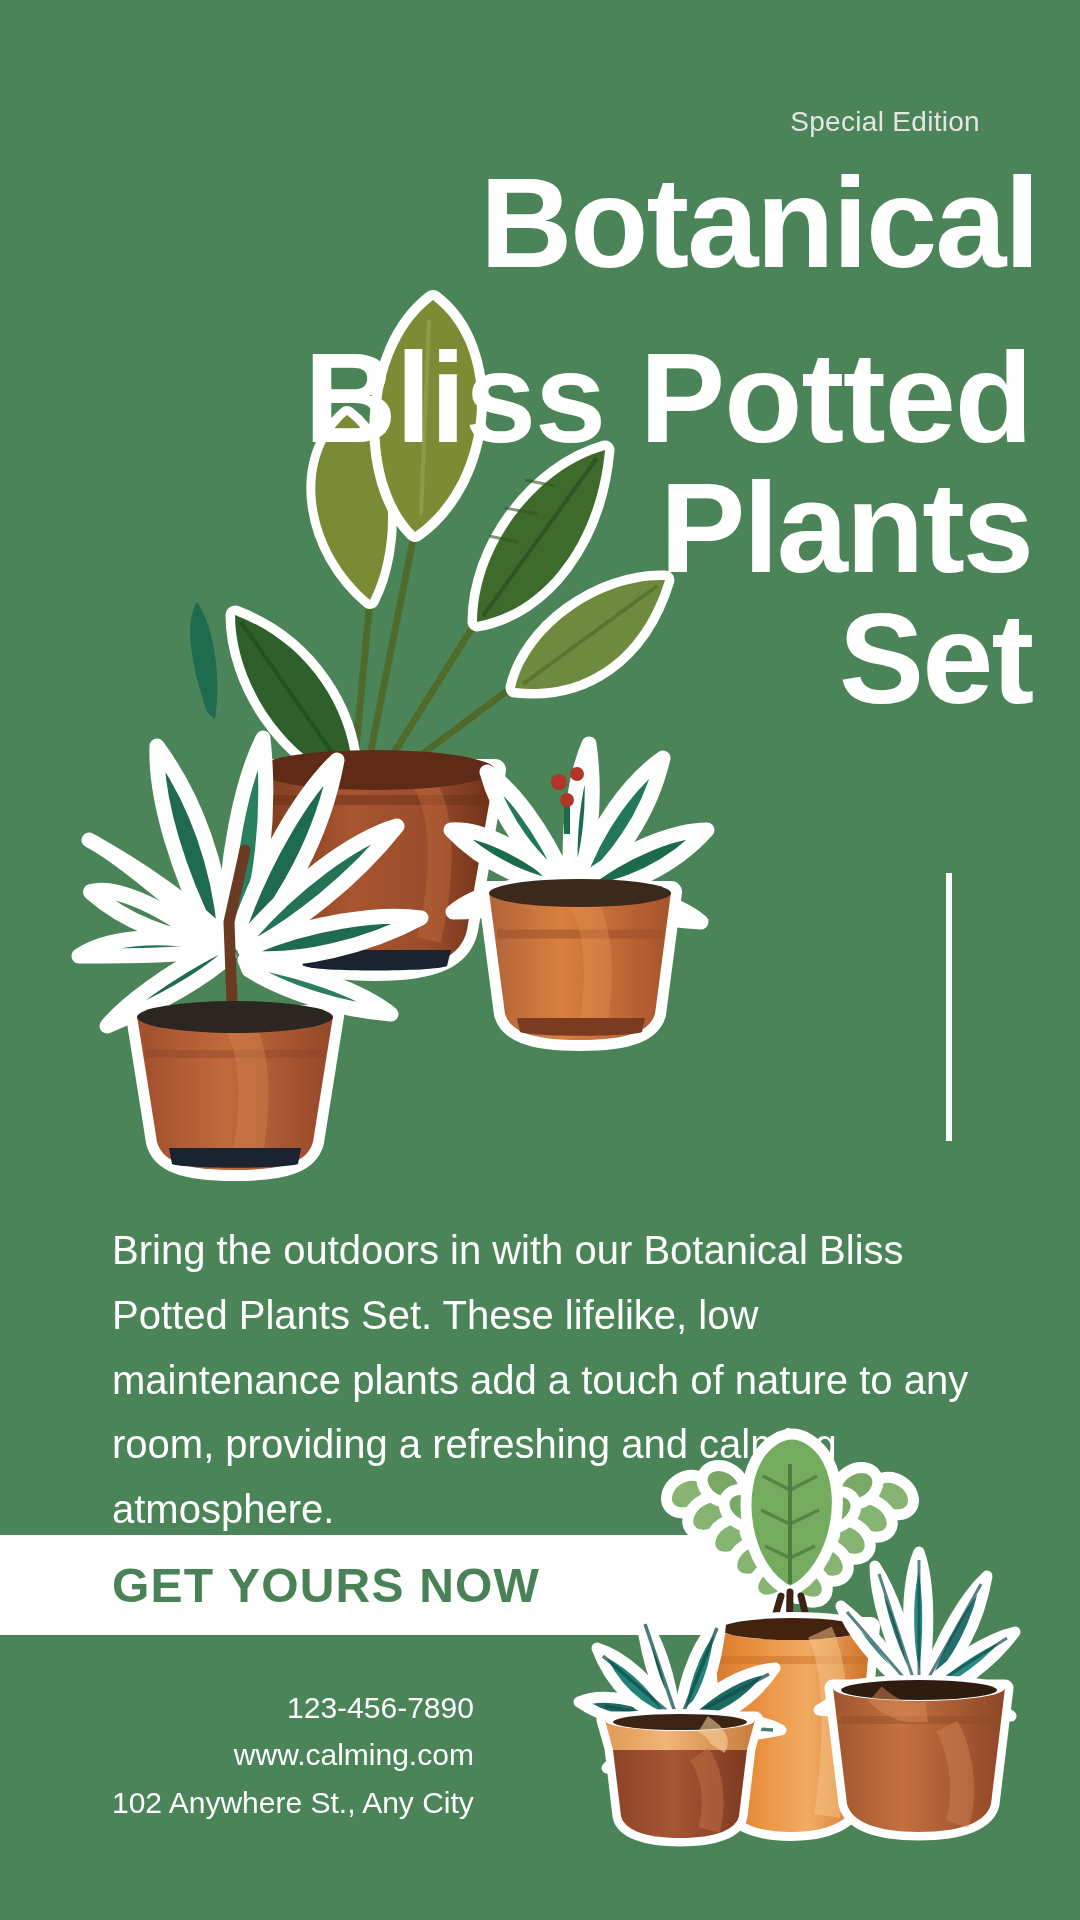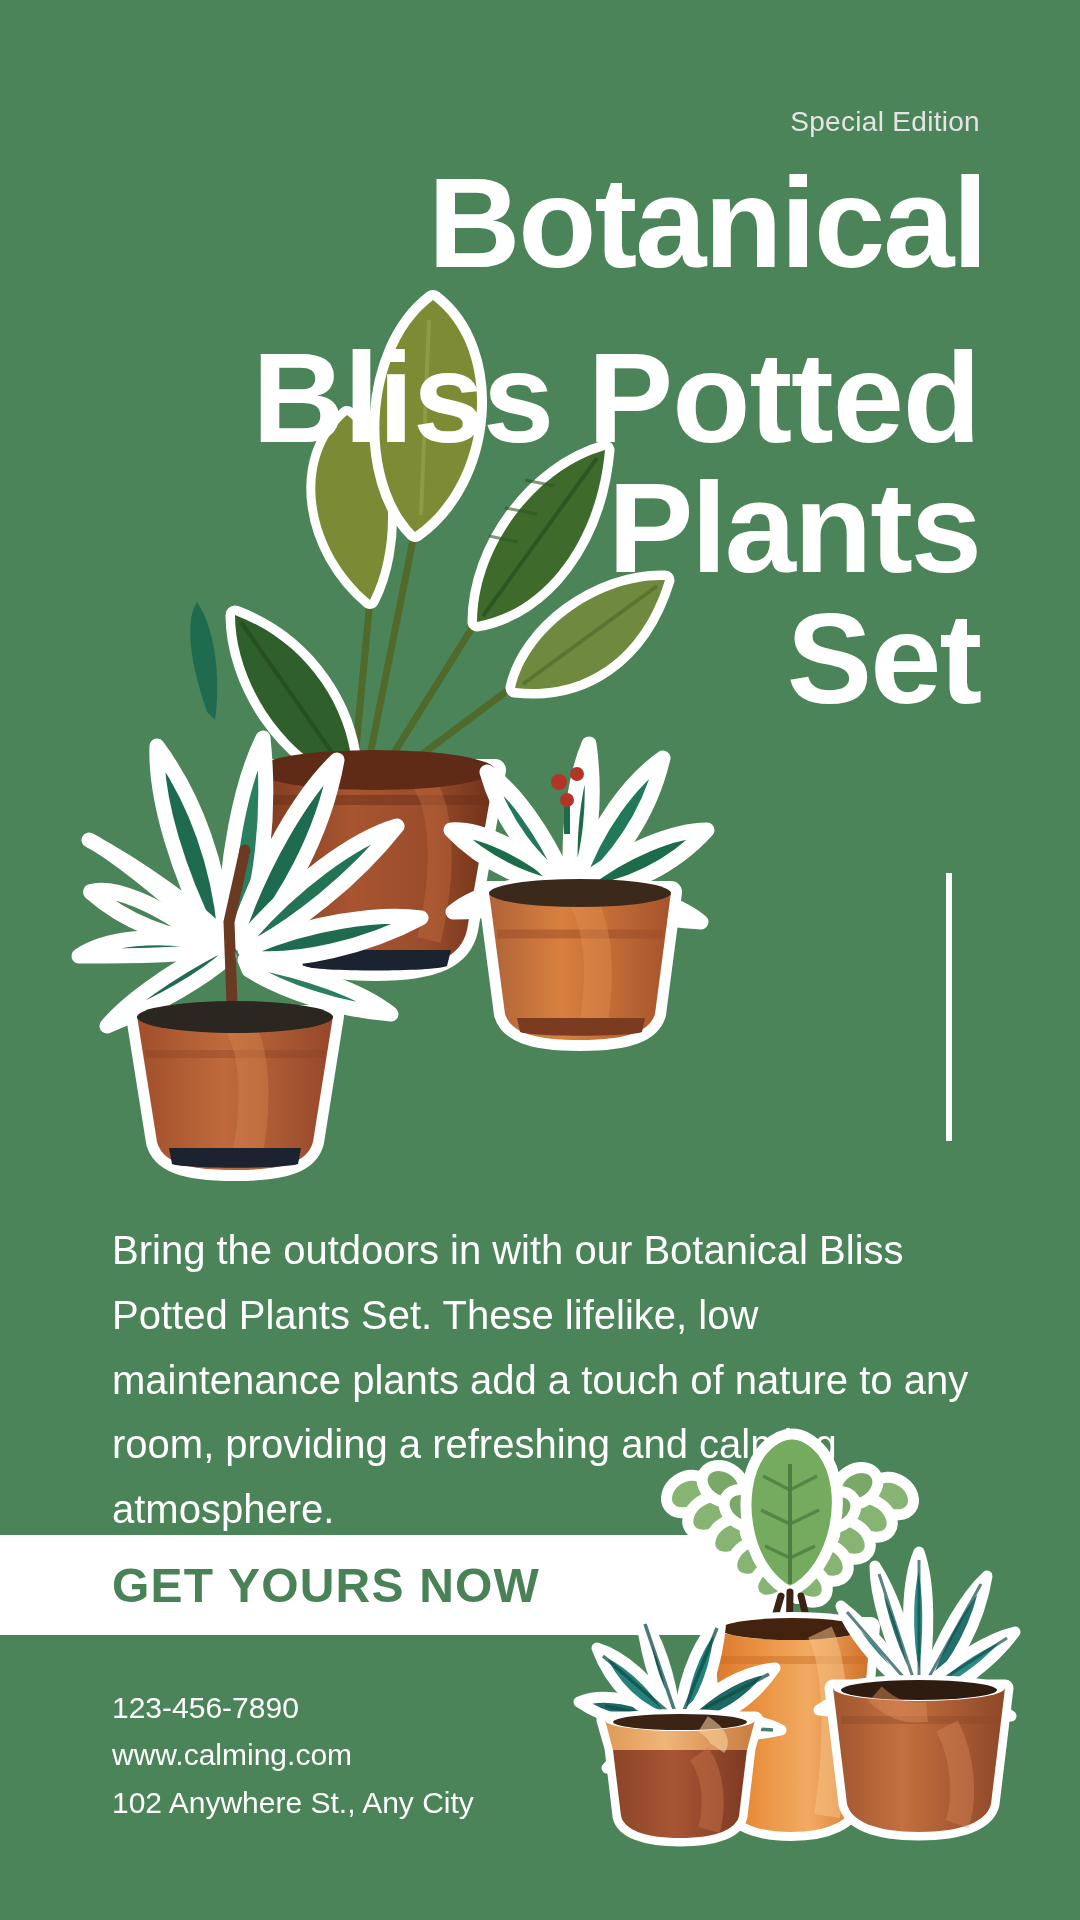--- a/index.html
+++ b/index.html
@@ -25,21 +25,21 @@
     color:#e5e5e5;
     letter-spacing:0.3px;
     line-height:1;
     white-space:nowrap;
   }
   .title-block{
     position:absolute;
     top:158px;
     left:0; right:0;
     text-align:right;
-    padding-right:100px;
+    padding-right:48px;
     z-index:6;
     pointer-events:none;
   }
   .title-line{
     display:block;
     font-size:128px;
     font-weight:bold;
     color:#ffffff;
     line-height:1.02;
     letter-spacing:-2px;
@@ -87,20 +87,21 @@
     color:#4a8257;
     z-index:7;
     white-space:nowrap;
   }
 
   
   .footer{
     position:absolute;
     left:112px; top:1684px;
     z-index:7;
+    text-align:right;
   }
   .footer-line{
     display:block;
     font-size:30px;
     color:#ffffff;
     line-height:1.58;
     white-space:nowrap;
   }
 
   

